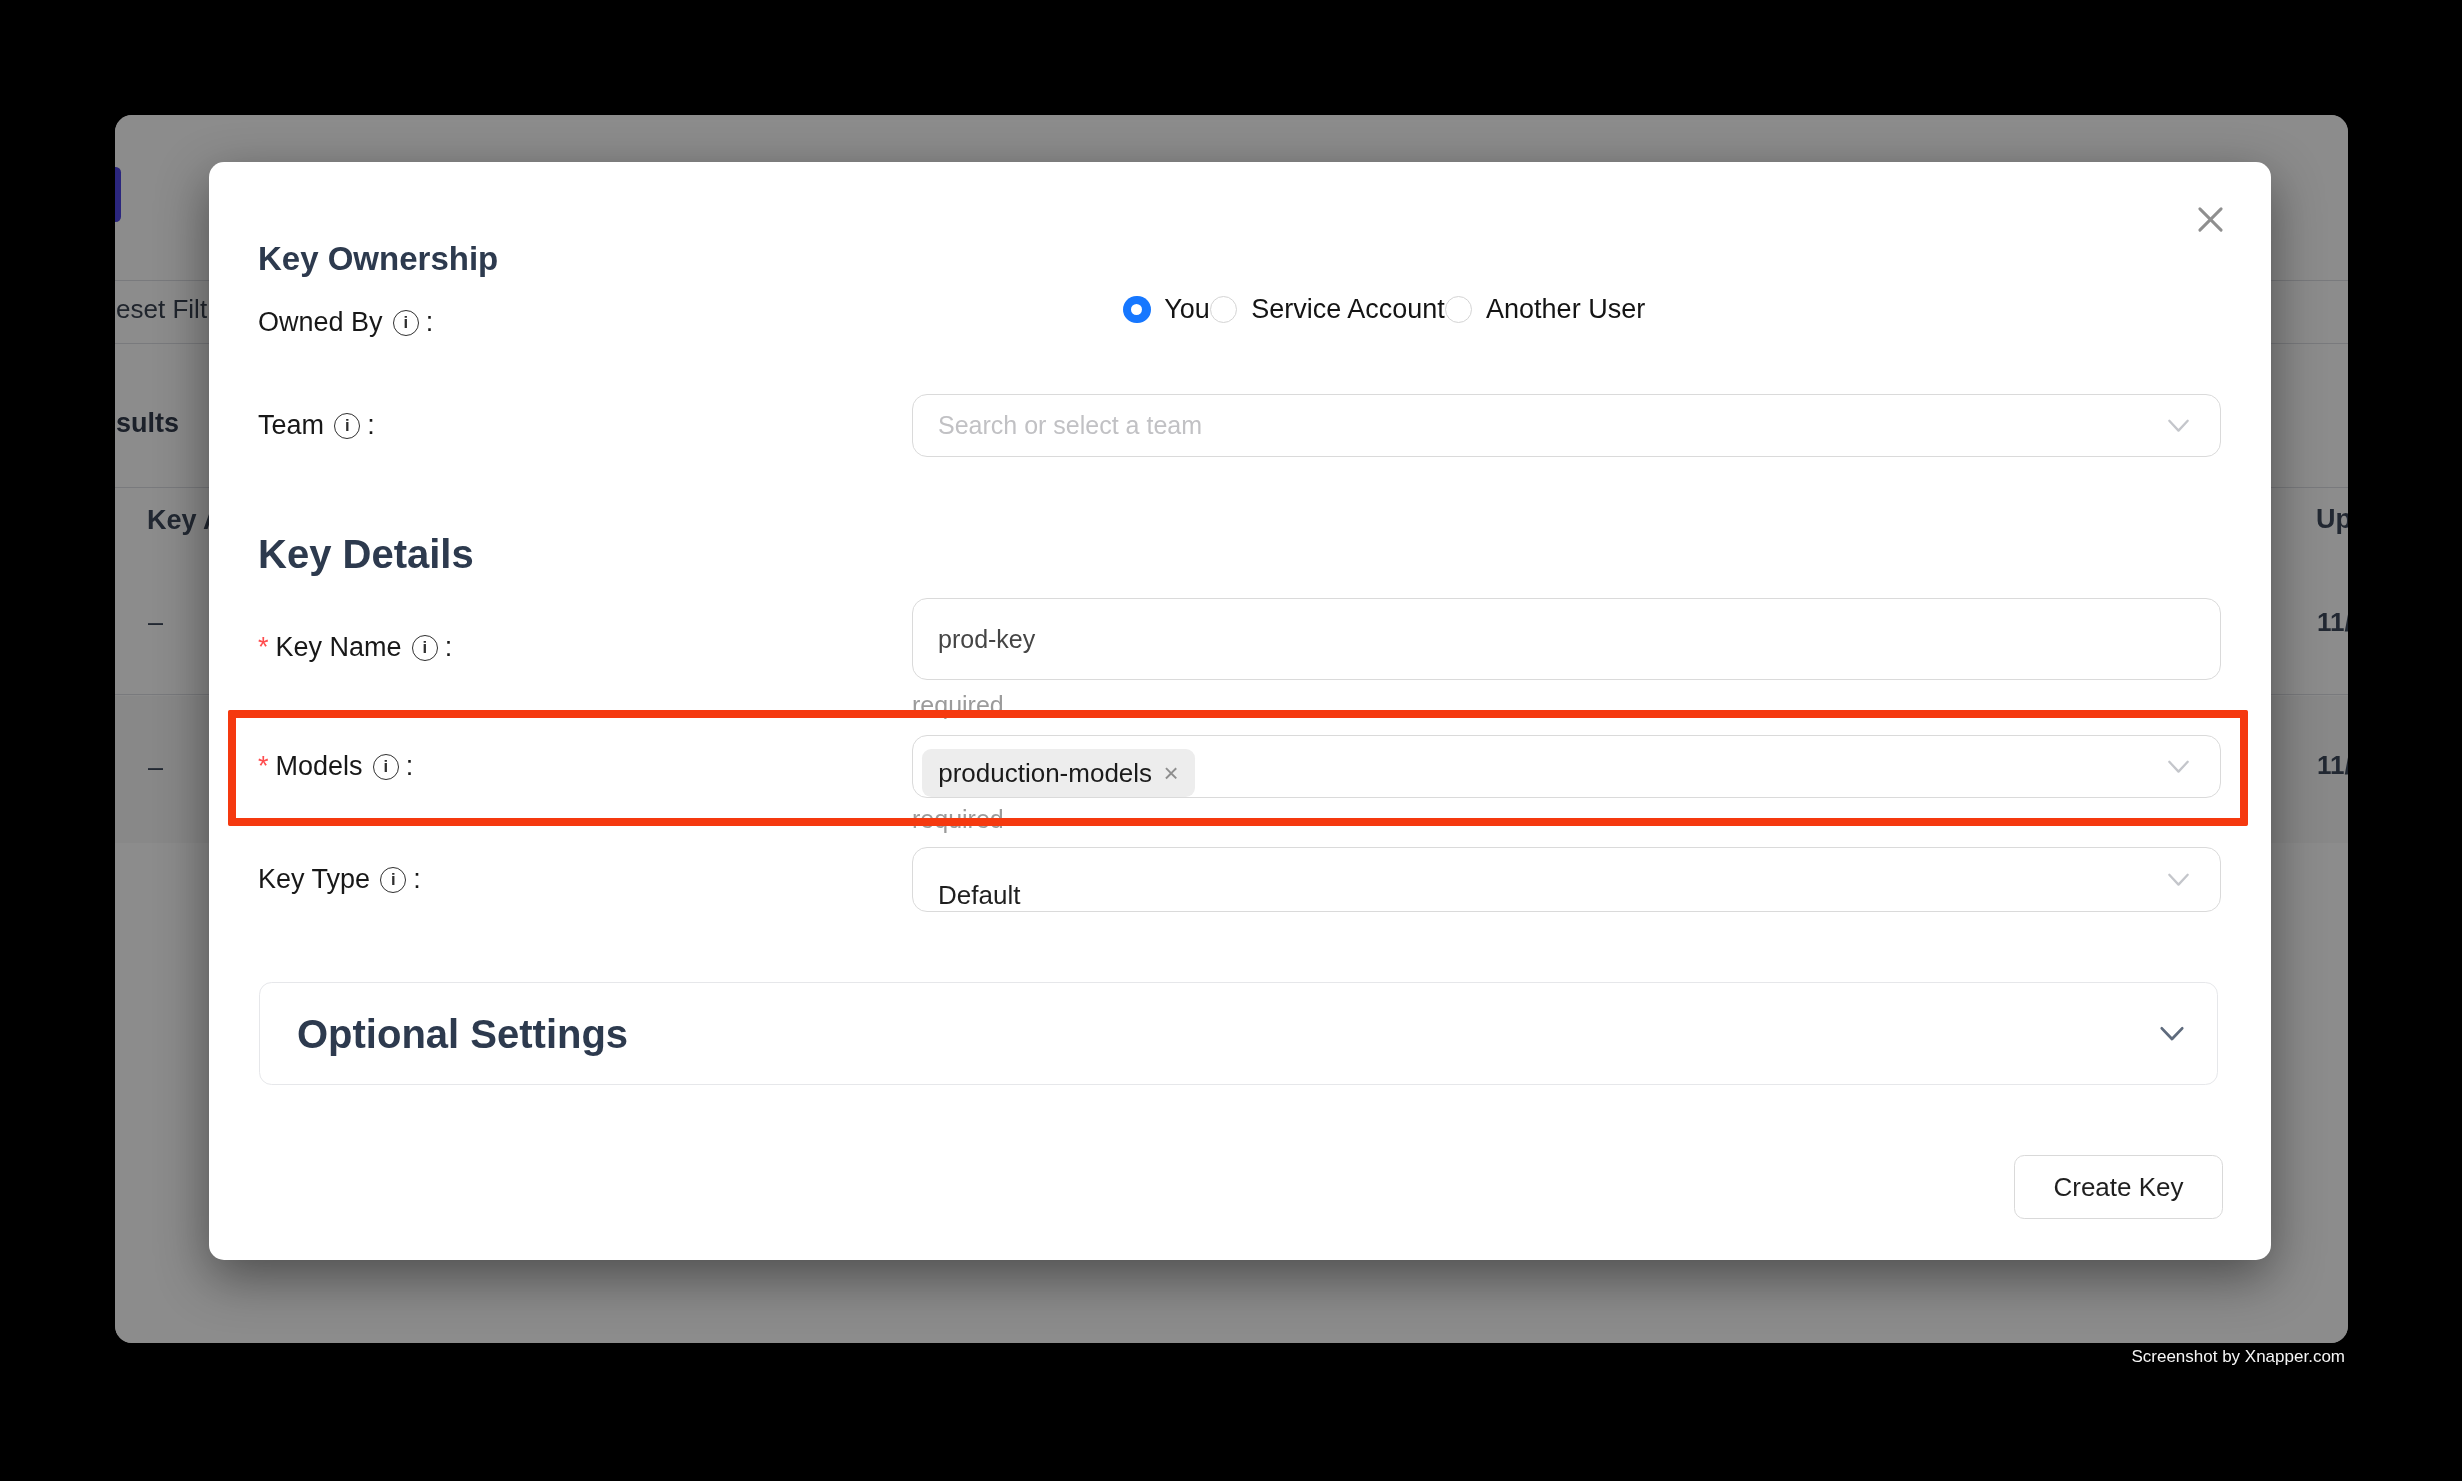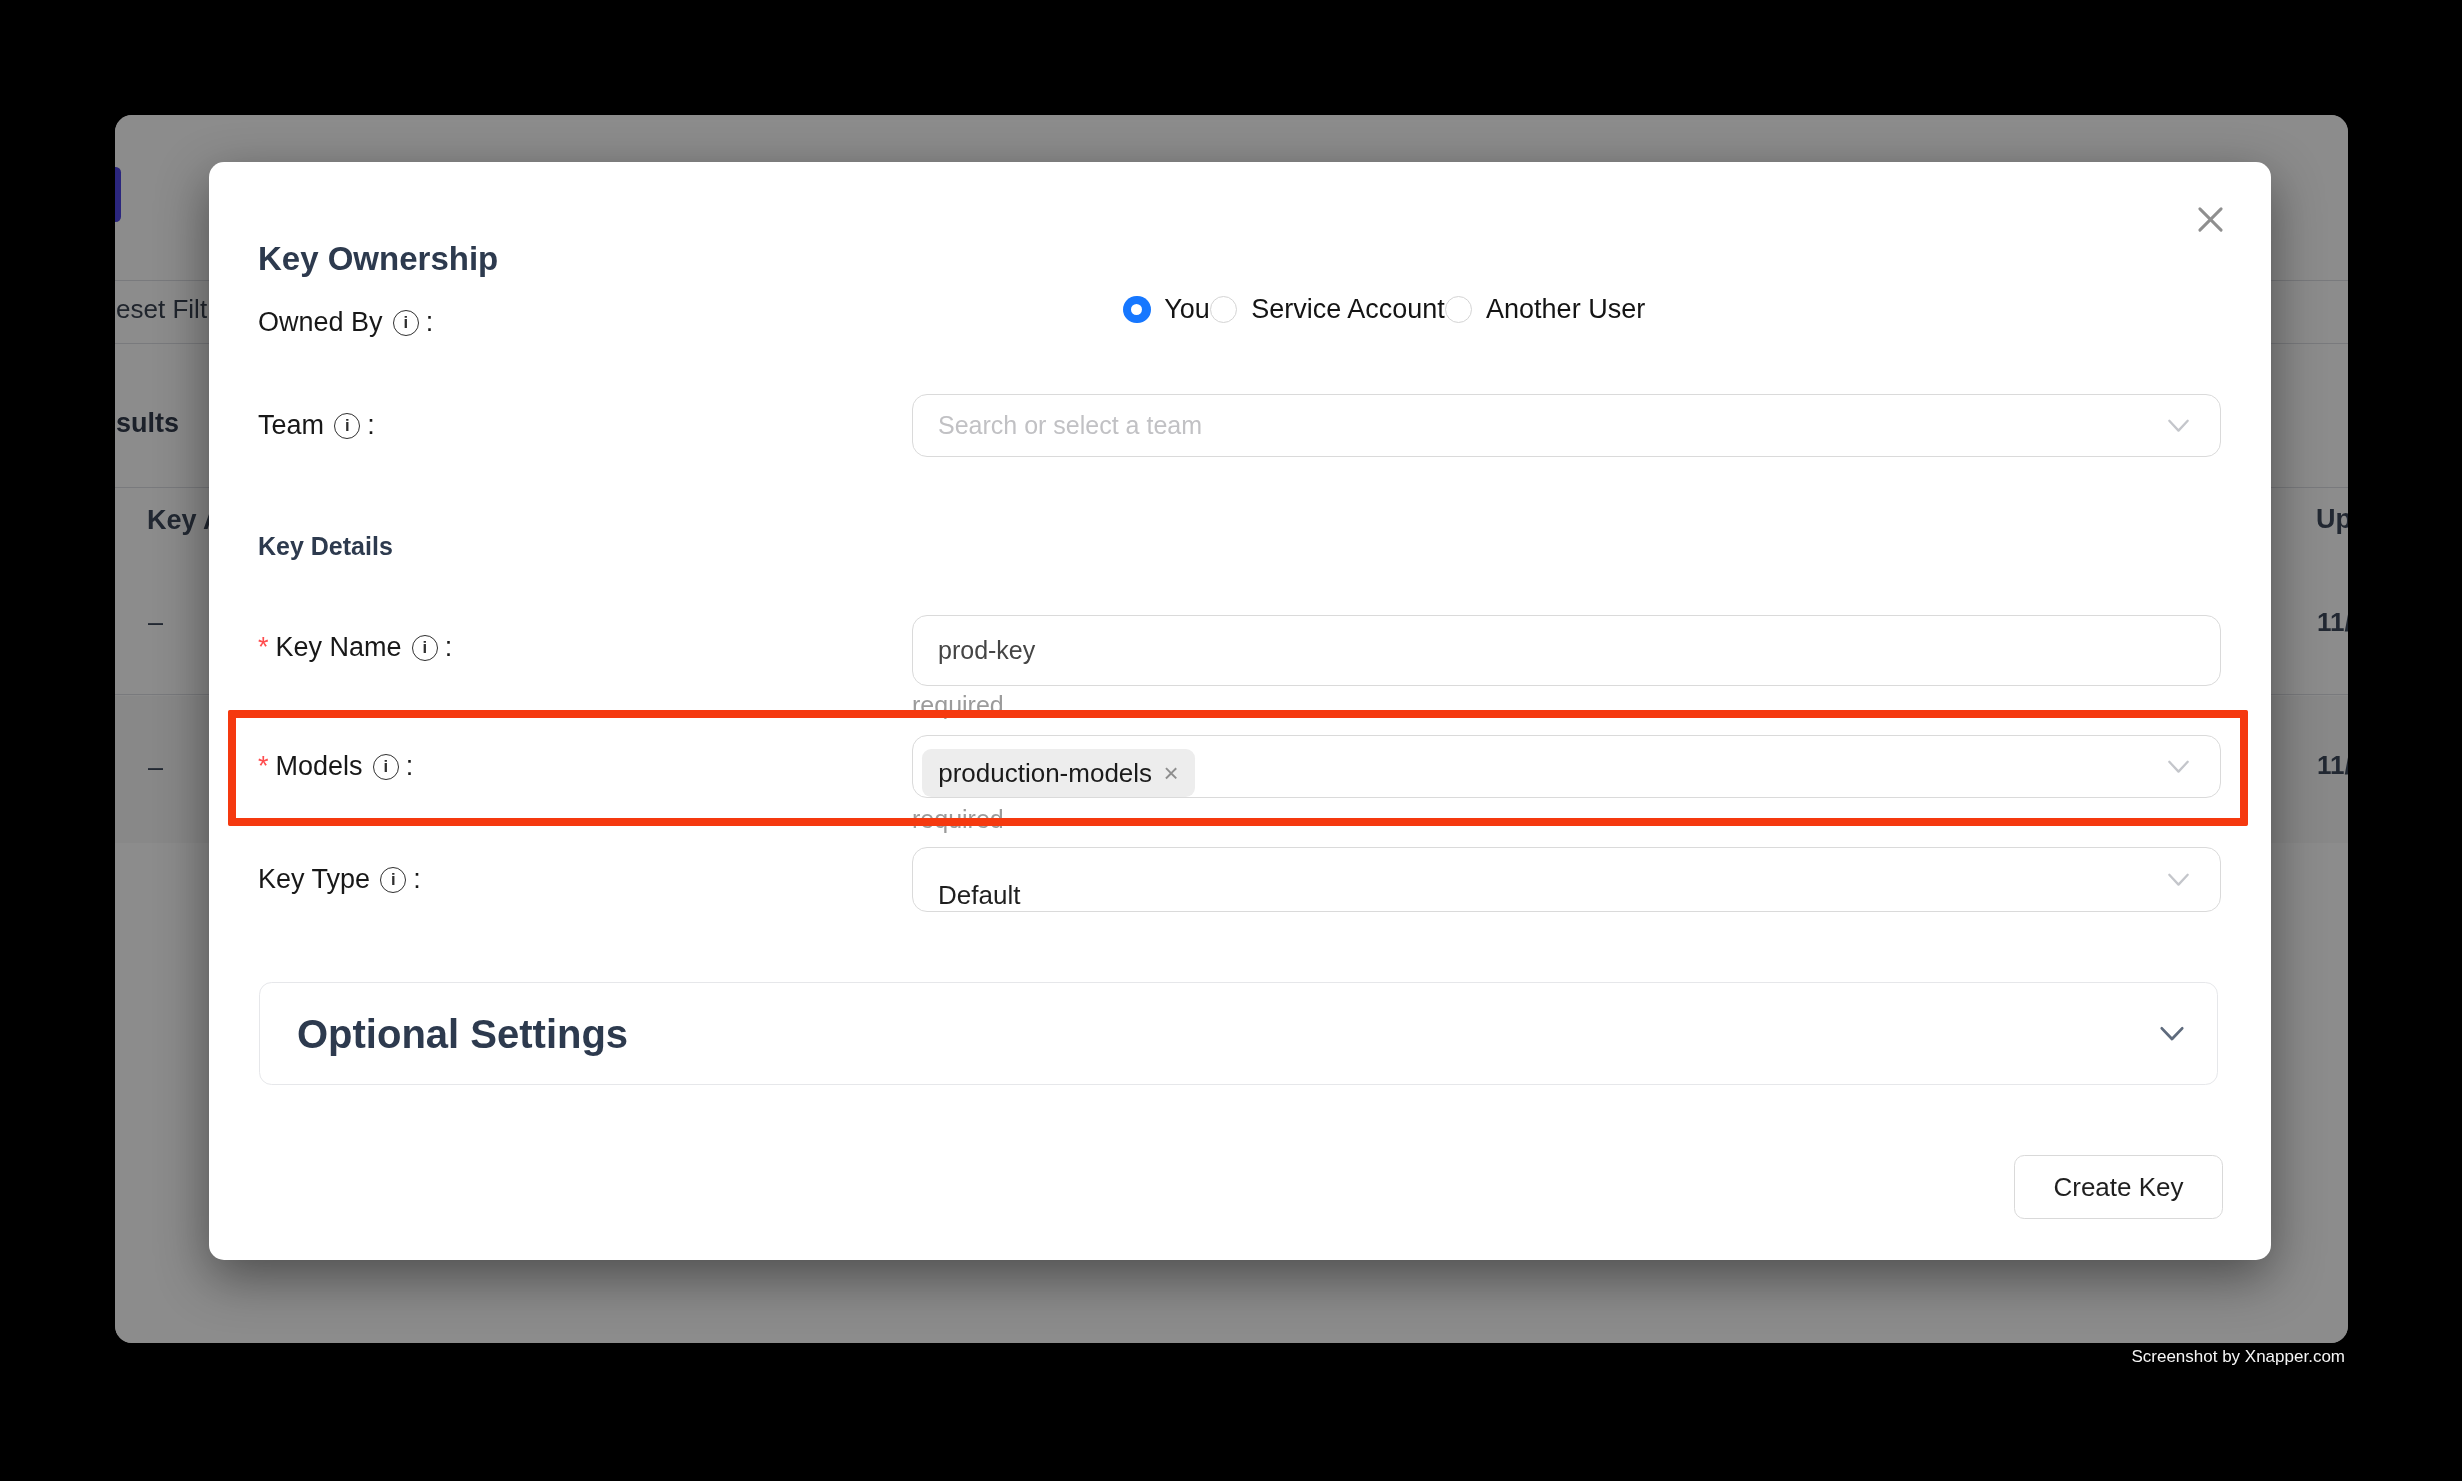--- a/index.html
+++ b/index.html
@@ -38,33 +38,33 @@
   .x-icon::before,.x-icon::after{content:"";position:absolute;left:13.8px;top:-1.7px;width:2.9px;height:33px;background:#8f8f8f;border-radius:1.7px;}
   .x-icon::before{transform:rotate(45deg);} .x-icon::after{transform:rotate(-45deg);}
   .form-label{position:absolute;left:49px;display:flex;align-items:center;font-size:27px;color:#181818;}
   .info-icon{display:inline-flex;align-items:center;justify-content:center;width:26px;height:26px;border:1.7px solid #2f2f2f;border-radius:50%;font-size:16.6px;font-weight:600;color:#2f2f2f;margin:0 6.9px 0 10.3px;font-style:normal;}
   .req-star{color:#ff4d4f;font-size:27px;margin-right:6.9px;}
   .lb-owned{top:132px;height:57px;}
   .lb-team{top:232px;height:63px;}
   .lb-keyname{top:453px;height:65px;}
   .lb-models{top:573px;height:63px;}
   .lb-keytype{top:685px;height:65px;}
-  .m-section{position:absolute;left:49px;font-size:25px;font-weight:600;color:#2d3a4e;}
+  .m-section{position:absolute;left:49px;font-size:40px;font-weight:600;color:#2d3a4e;}
   .sec-details{top:370px;}
   
   .radio-group{position:absolute;left:914px;top:132px;height:57px;display:flex;align-items:flex-start;}
   .radio-item{display:flex;align-items:center;gap:13.8px;cursor:pointer;font-size:27px;color:#141414;}
   .radio-circle{width:27.5px;height:27.5px;border-radius:50%;position:relative;flex:0 0 auto;}
   .radio-circle.checked{background:#1677FF;}
   .radio-circle.checked::after{content:"";position:absolute;inset:30%;background:#fff;border-radius:50%;}
   .radio-circle.unchecked{background:#fff;border:1.7px solid #d4d4d4;}
   
   .control{position:absolute;left:703px;width:1309px;background:#fff;border:1.7px solid #dadada;border-radius:15px;display:flex;align-items:flex-end;}
   .ctl-team{top:232px;height:63px;}
-  .ctl-keyname{top:453px;height:71px;}
+  .ctl-keyname{top:436px;height:82px;}
   .ctl-models{top:573px;height:63px;}
   .ctl-keytype{top:685px;height:65px;}
   .control input{border:none;outline:none;background:transparent;width:100%;height:100%;
     font-family:inherit;font-size:25px;color:#454545;padding:0 69px 0 25px;border-radius:15px;}
   .control input::placeholder{color:#c1c1c4;}
   .sel-value{font-size:26px;color:#1f1f1f;padding-left:25px;}
   .chevron{position:absolute;right:30px;top:50%;transform:translateY(-50%);}
   .tag{display:flex;align-items:center;margin-left:9.2px;height:48px;background:#ededed;border-radius:9.2px;padding:0 16px;font-size:26px;color:#1b1b1b;gap:11.5px;}
   .tag-x{font-size:26px;color:#8e8e8e;cursor:pointer;line-height:1;}
   .validation{position:absolute;left:703px;font-size:25px;color:#9b9b9b;}

